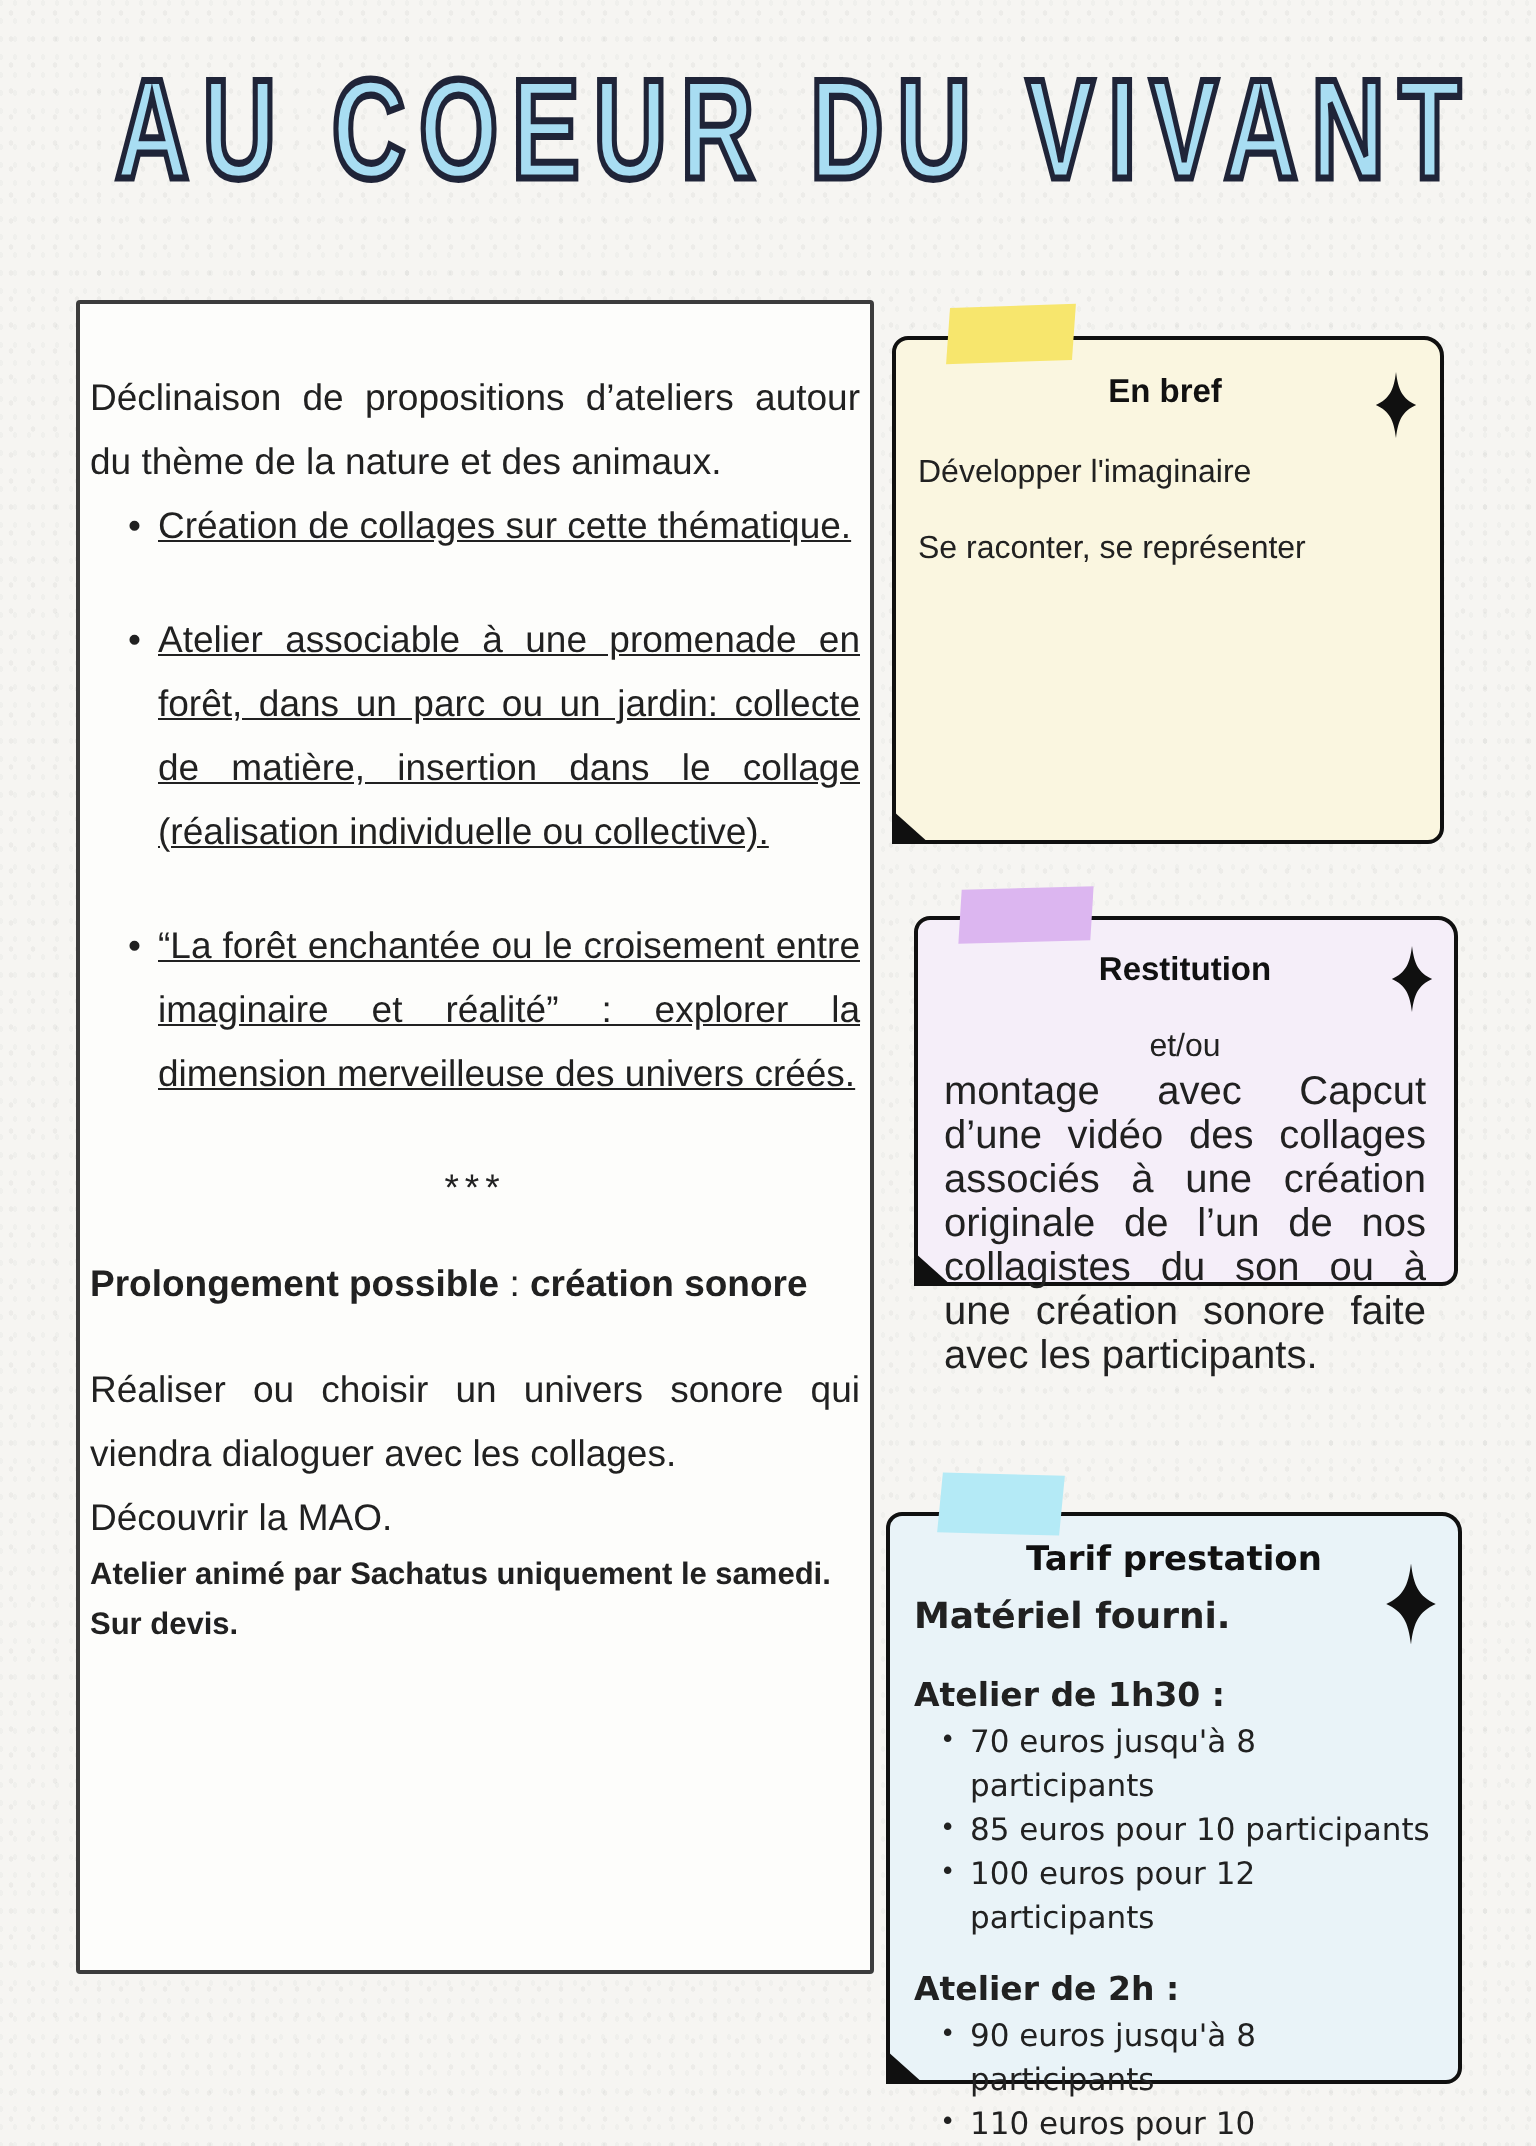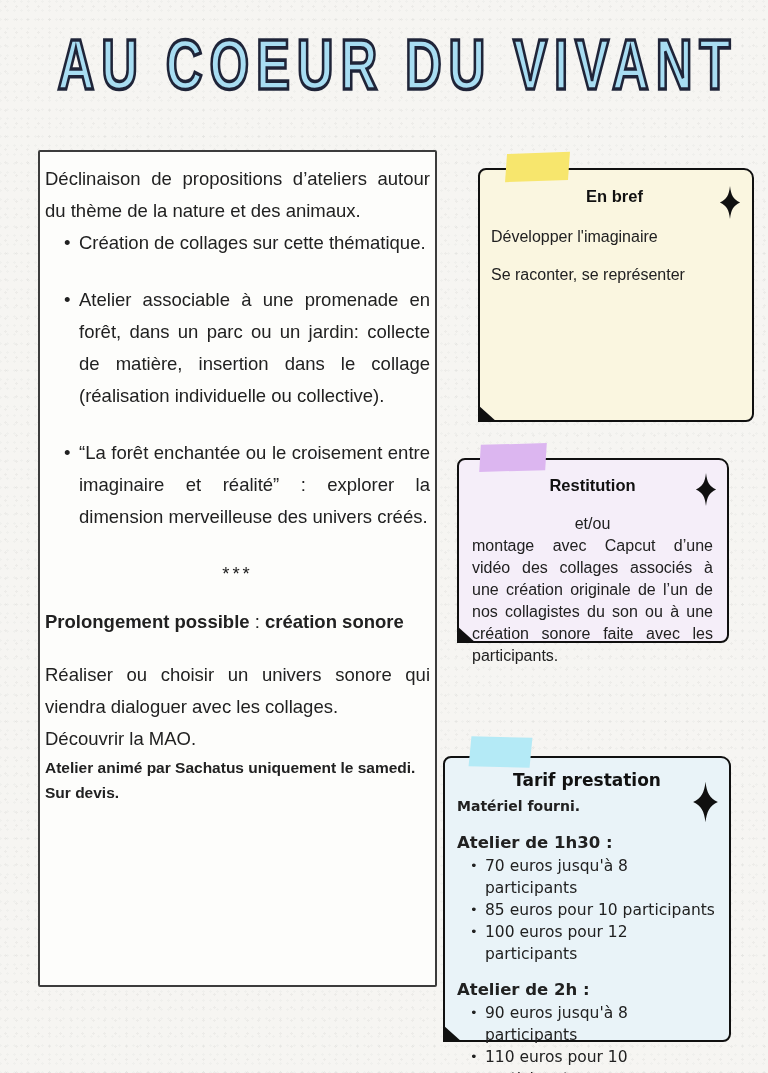--- a/index.html
+++ b/index.html
@@ -33,22 +33,22 @@
 
   
   .main-box{
     position:absolute; left:38px; top:150px; width:399px; height:837px;
     background:#fdfdfb; border:2px solid var(--box_border); border-radius:2px;
     padding:11px 5px 0 5px;
     font-size:18.5px; line-height:32px;
   }
   .just{text-align:justify;}
   .main-box p{margin-bottom:0;}
-  .intro{margin-bottom:24px;}
-  .blist{list-style:none; }
+  .intro{margin-bottom:24px;margin-top:20px;}
+  .blist{list-style:none; text-decoration:underline;}
   .blist li{position:relative; padding-left:34px; text-align:justify; margin-bottom:25px;}
   .blist li::before{content:"•"; position:absolute; left:19px; top:0;}
   .stars-sep{text-align:center; letter-spacing:3px; margin:6px 0 16px 0;}
   .prolong strong{font-weight:700;}
   .sonore{margin-bottom:14px;margin-top:21px;}
   .mao{margin-bottom:22px;}
   .footer-bold{font-weight:700; font-size:15.5px; line-height:25px; text-align:left;}
 
   
   .card{
@@ -57,40 +57,40 @@
   }
   .card h2{font-size:16.5px; font-weight:700; text-align:center; color:#111;}
   .fold{
     position:absolute; left:-2px; bottom:-2px; width:19px; height:17px;
     background:#101010; clip-path:polygon(0 0,100% 100%,0 100%);
   }
   .tape{position:absolute; z-index:3;}
   .sparkle{position:absolute; z-index:2;}
 
   
-  .card1{left:478px; top:168px; width:276px; height:254px; background:var(--card1_bg); padding:17px 14px 0 11px;}
+  .card1{left:446px; top:168px; width:276px; height:254px; background:var(--card1_bg); padding:17px 14px 0 11px;}
   .card1 h2{margin-bottom:20px;}
   .card1 p{font-size:16px; line-height:22px; margin-bottom:16px;}
   .tape1{left:26px; top:-17px; width:63px; height:28px; background:var(--tape_yellow); transform:rotate(-2deg) skewX(-6deg);}
   .card1 .sparkle{right:11px; top:14px;}
 
   
   .card2{left:457px; top:458px; width:272px; height:185px; background:var(--card2_bg); padding:16px 14px 0 13px;}
   .card2 h2{margin-bottom:18px;}
   .card2 .line{font-size:16px; line-height:22px;}
   .card2 .center{text-align:center;}
-  .card2 .para{font-size:16px; line-height:22px; text-align:justify;}
+  .card2 .para{font-size:20px; line-height:22px; text-align:justify;}
   .tape2{left:21px; top:-16px; width:66px; height:27px; background:var(--tape_purple); transform:rotate(-1.5deg) skewX(-5deg);}
   .card2 .sparkle{right:10px; top:11px;}
 
   
   .card3{left:443px; top:756px; width:288px; height:286px; background:var(--card3_bg);
          padding:12px 12px 0 12px; font-family:"DejaVu Sans",sans-serif;}
   .card3 h2{font-size:17px; margin-bottom:8px; font-family:"DejaVu Sans",sans-serif;}
-  .card3 .materiel{font-size:14px; font-weight:700; margin-bottom:19px;}
+  .card3 .materiel{font-size:18px; font-weight:700; margin-bottom:19px;}
   .card3 h3{font-size:16.5px; font-weight:700; margin-bottom:3px;}
   .card3 ul{list-style:none; margin-bottom:15px;}
   .card3 li{position:relative; padding-left:28px; font-size:15.5px; line-height:22px;}
   .card3 li::before{content:"•"; position:absolute; left:13px; top:0; font-size:13px;}
   .tape3{left:25px; top:-21px; width:61px; height:30px; background:var(--tape_cyan); transform:rotate(1.5deg) skewX(-4deg);}
   .card3 .sparkle{right:10px; top:22px;}
 </style>
 </head>
 <body>
 

